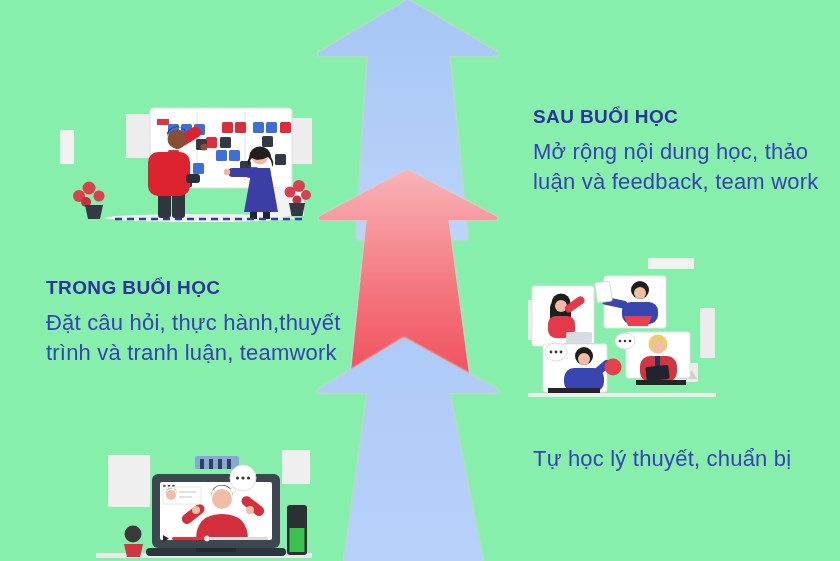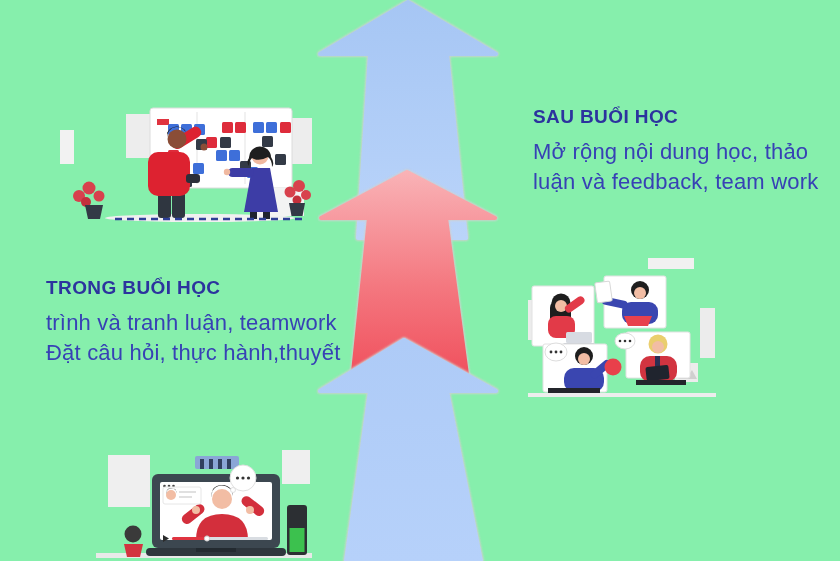--- a/index.html
+++ b/index.html
@@ -259,20 +259,21 @@
   </svg>
 
   <div class="stage-text pos-after">
     <div class="stage-title">SAU BUỔI HỌC</div>
     <div class="stage-line">Mở rộng nội dung học, thảo</div>
     <div class="stage-line">luận và feedback, team work</div>
   </div>
 
   <div class="stage-text pos-during">
     <div class="stage-title">TRONG BUỔI HỌC</div>
+    <div class="stage-line">Đặt câu hỏi, thực hành,thuyết</div>
     <div class="stage-line">trình và tranh luận, teamwork</div>
-    <div class="stage-line">Đặt câu hỏi, thực hành,thuyết</div>
   </div>
 
   <div class="stage-text pos-before">
+    <div class="stage-line">Tự học lý thuyết, chuẩn bị</div>
   </div>
 
 </div>
 
 </body></html>

